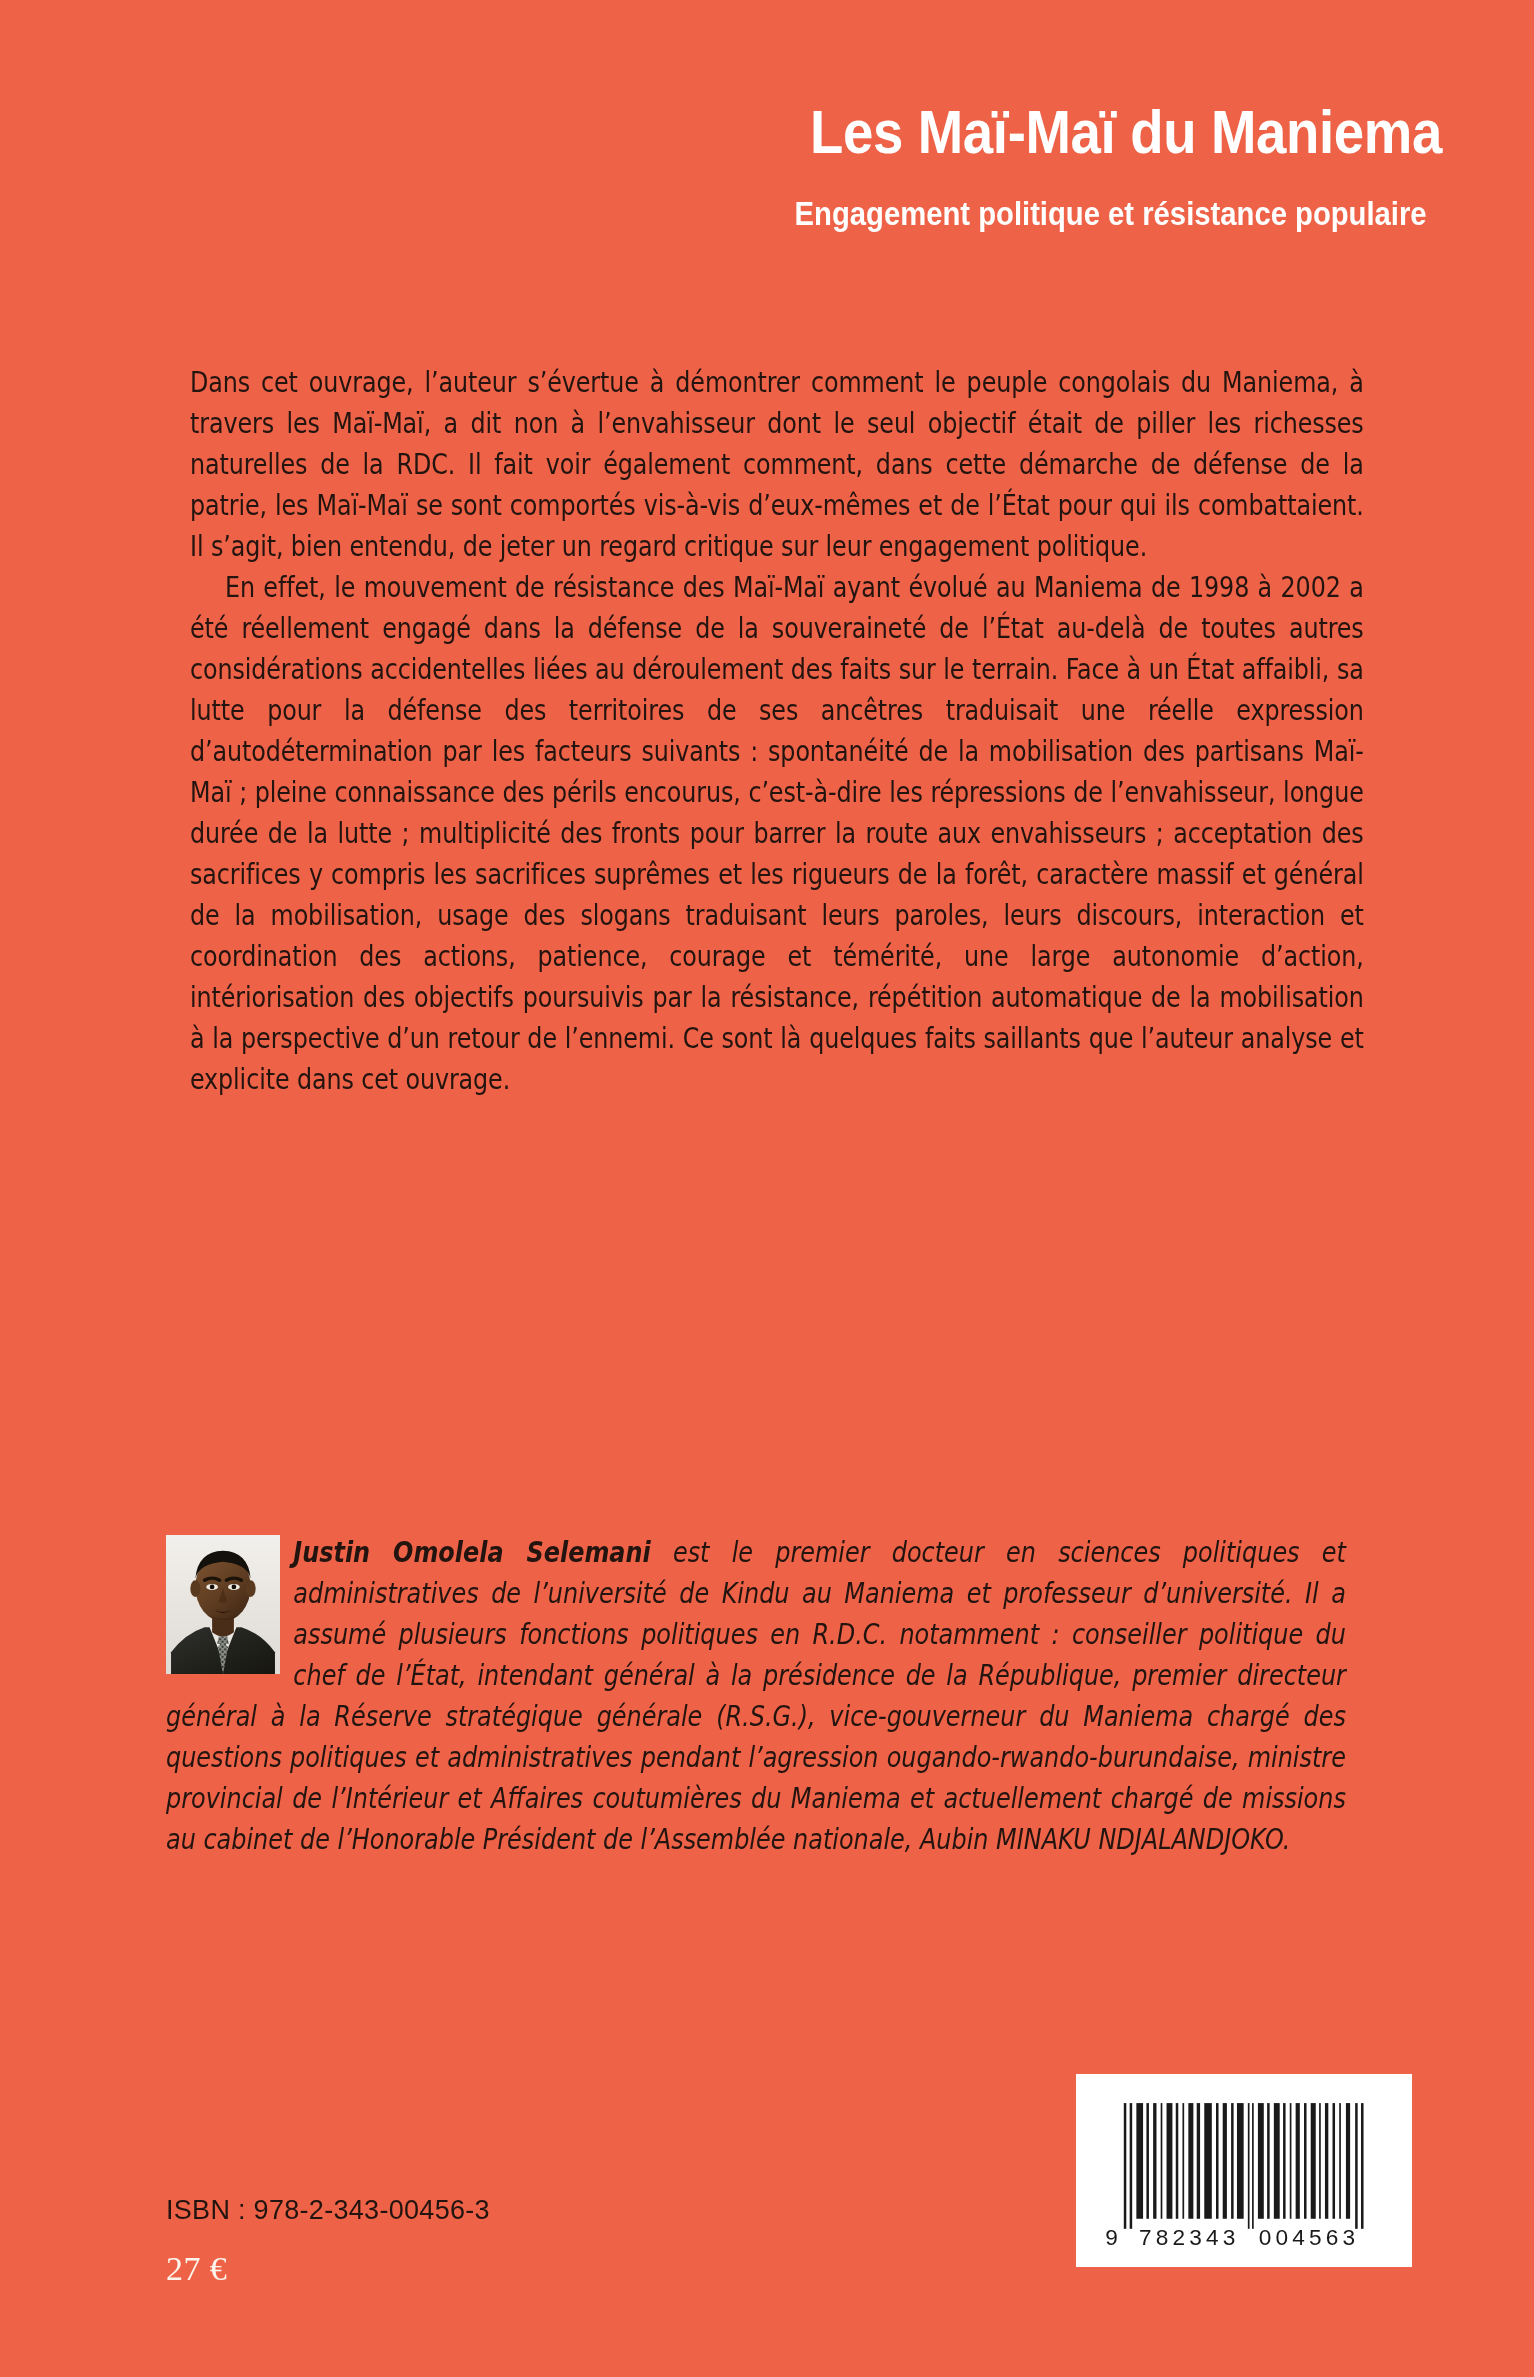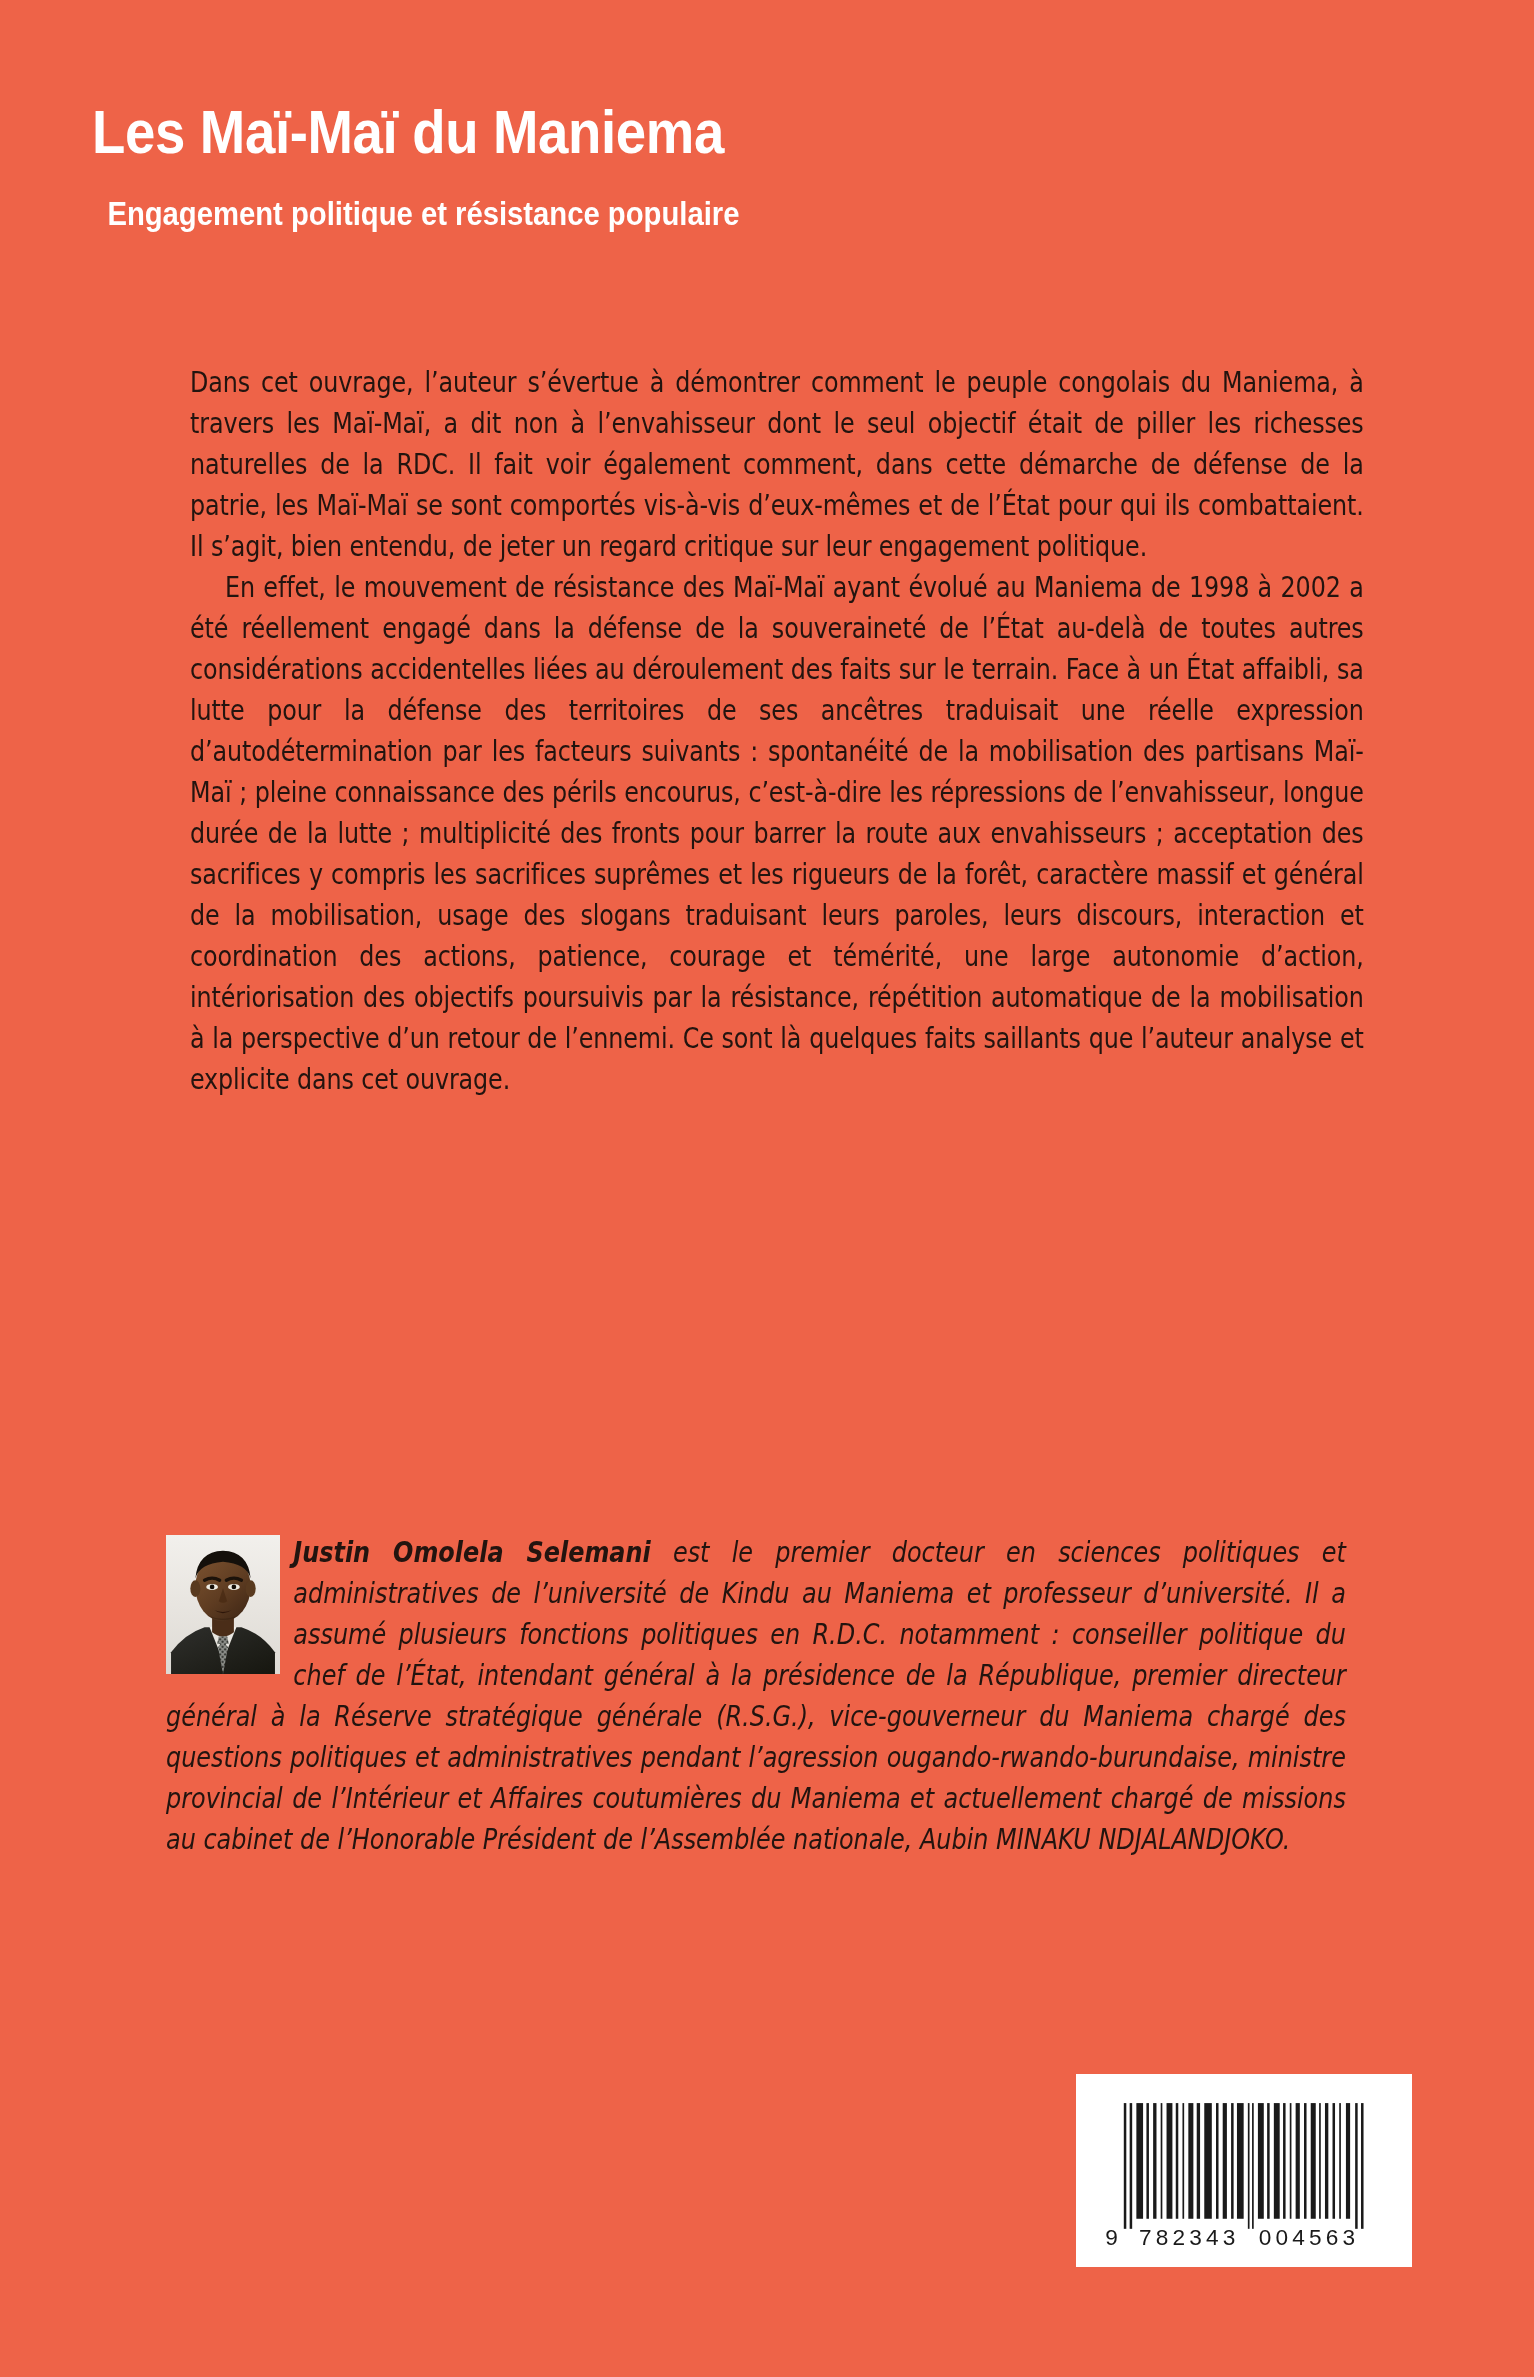--- a/index.html
+++ b/index.html
@@ -21,21 +21,21 @@
     inset: 0;
     background: #ee6348;
   }
 
   
   .title-block {
     position: absolute;
     left: 0;
     right: 0;
     top: 99px;
-    text-align: left;
+    text-align: right;
   }
   .book-title {
     margin: 0;
     color: #ffffff;
     font-family: "Liberation Sans Narrow", "Liberation Sans", sans-serif;
     font-weight: 700;
     font-size: 62px;
     line-height: 1.06;
     letter-spacing: -0.4px;
     transform: scaleX(0.88);
@@ -225,20 +225,24 @@
 
         <path d="M50 96 Q68 107 86 96 Q68 104 50 96 Z" fill="#33200f" opacity="0.5"></path>
       </svg>
     </div>
 
     <p class="bio-text">
       <span class="bio-name">Justin Omolela Selemani</span><span> est le premier docteur en sciences politiques et administratives de l’université de Kindu au Maniema et professeur d’université. Il a assumé plusieurs fonctions politiques en R.D.C. notamment : conseiller politique du chef de l’État, intendant général à la présidence de la République, premier directeur général à la Réserve stratégique générale (R.S.G.), vice-gouverneur du Maniema chargé des questions politiques et administratives pendant l’agression ougando-rwando-burundaise, ministre provincial de l’Intérieur et Affaires coutumières du Maniema et actuellement chargé de missions au cabinet de l’Honorable Président de l’Assemblée nationale, Aubin MINAKU NDJALANDJOKO.</span>
     </p>
   </div>
 
+  <div class="footer-left">
+    <p class="isbn">ISBN : 978-2-343-00456-3</p>
+    <p class="price">27 €</p>
+  </div>
 
   <div class="barcode-box" style="background: rgb(255, 255, 255);">
     <svg width="285" height="151" viewBox="0 0 340 180" aria-hidden="true">
       <g fill="#1a1a1a">
 
         <rect x="26" y="6" width="3" height="150"></rect>
         <rect x="33" y="6" width="3" height="150"></rect>
 
         <rect x="41" y="6" width="8" height="138"></rect>
         <rect x="53" y="6" width="3" height="138"></rect>

